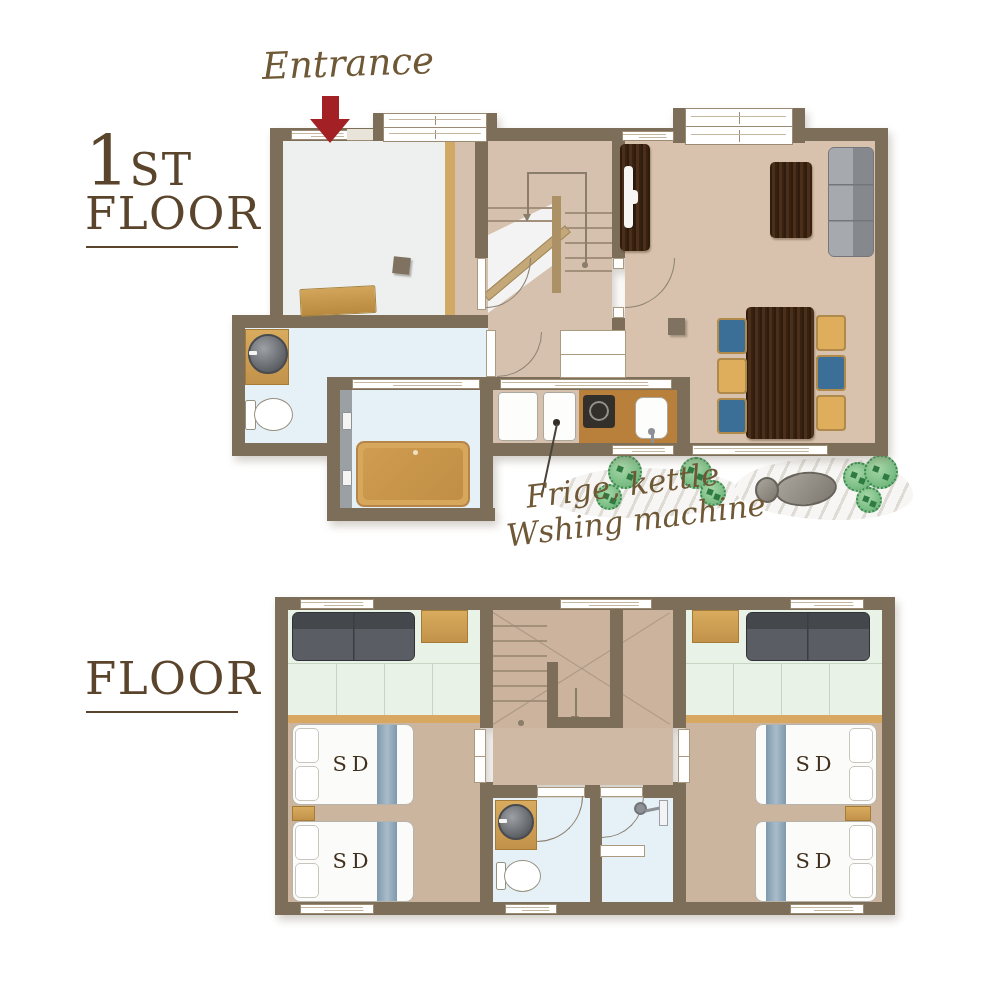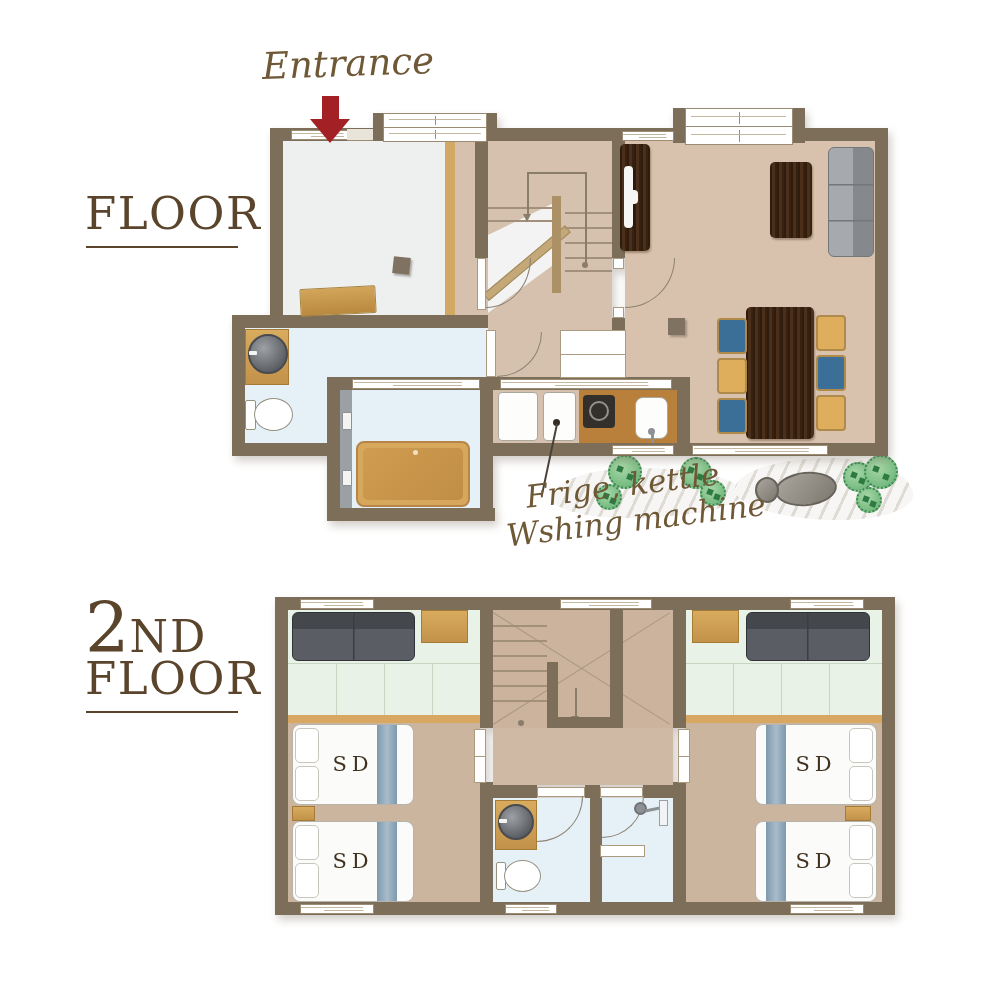--- a/index.html
+++ b/index.html
@@ -300,26 +300,26 @@
     <div class="wood" style="left:845px;top:806px;width:26px;height:15px;"></div>
     <div class="bed" style="left:755px;top:821px;width:122px;height:81px;"></div>
     <div class="stripe" style="left:766px;top:822px;width:20px;height:79px;"></div>
     <div class="pillow" style="left:849px;top:825px;width:24px;height:35px;"></div>
     <div class="pillow" style="left:849px;top:863px;width:24px;height:35px;"></div>
     <div class="sd" style="left:791px;top:849px;">SD</div>
   </div>
 
   <div class="layer">
 
+    <div class="flabel" style="left:85px;top:133px;">
+      <span class="fl-big">1</span><span class="fl-ord">ST</span>
+    </div>
     <div class="fl-word" style="left:85px;top:192px;">FLOOR</div>
     <div class="rule" style="left:86px;top:246px;"></div>
 
-    <div class="flabel" style="left:85px;top:600px;">
-      <span class="fl-big">2</span><span class="fl-ord">ND</span>
-    </div>
     <div class="fl-word" style="left:85px;top:657px;">FLOOR</div>
     <div class="rule" style="left:86px;top:711px;"></div>
 
     <div class="script" style="left:262px;top:42px;font-size:37px;transform:rotate(-2deg);">Entrance</div>
     <div class="arrowshaft" style="left:322px;top:96px;width:17px;height:26px;"></div>
     <div class="arrowhead" style="left:310px;top:119px;"></div>
 
     <div class="dot" style="left:553px;top:419px;width:7px;height:7px;background:#332d26;"></div>
     <div class="abs" style="left:556px;top:424px;width:1.8px;height:74px;background:#4a4238;transform-origin:top center;transform:rotate(12deg);"></div>
     <div class="script" style="left:500px;top:482px;font-size:31px;line-height:36px;transform:rotate(-7deg);transform-origin:left top;">

